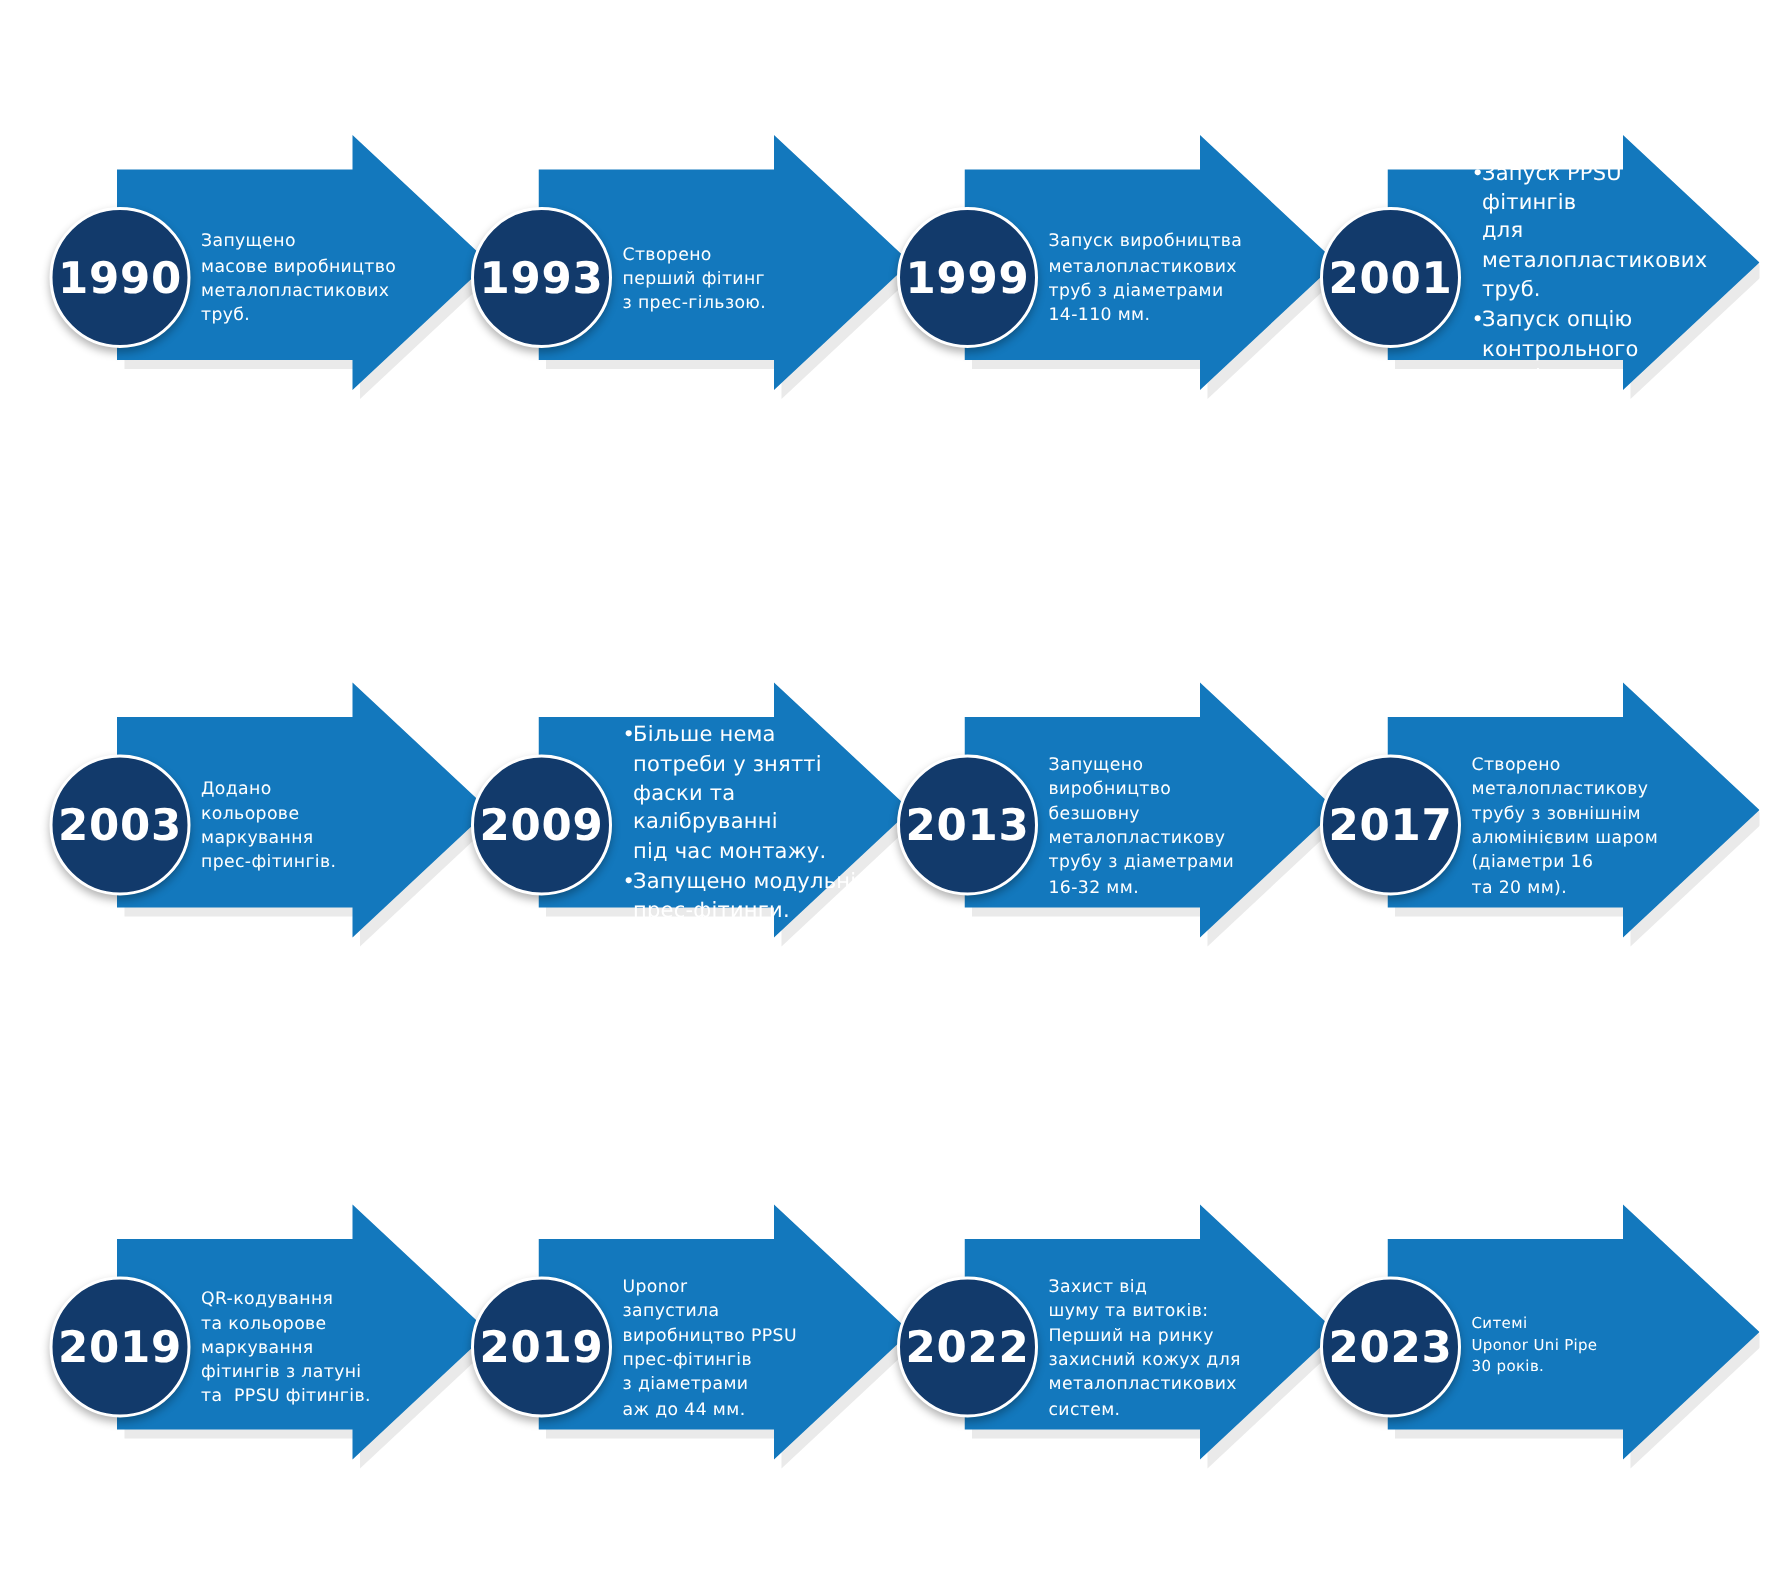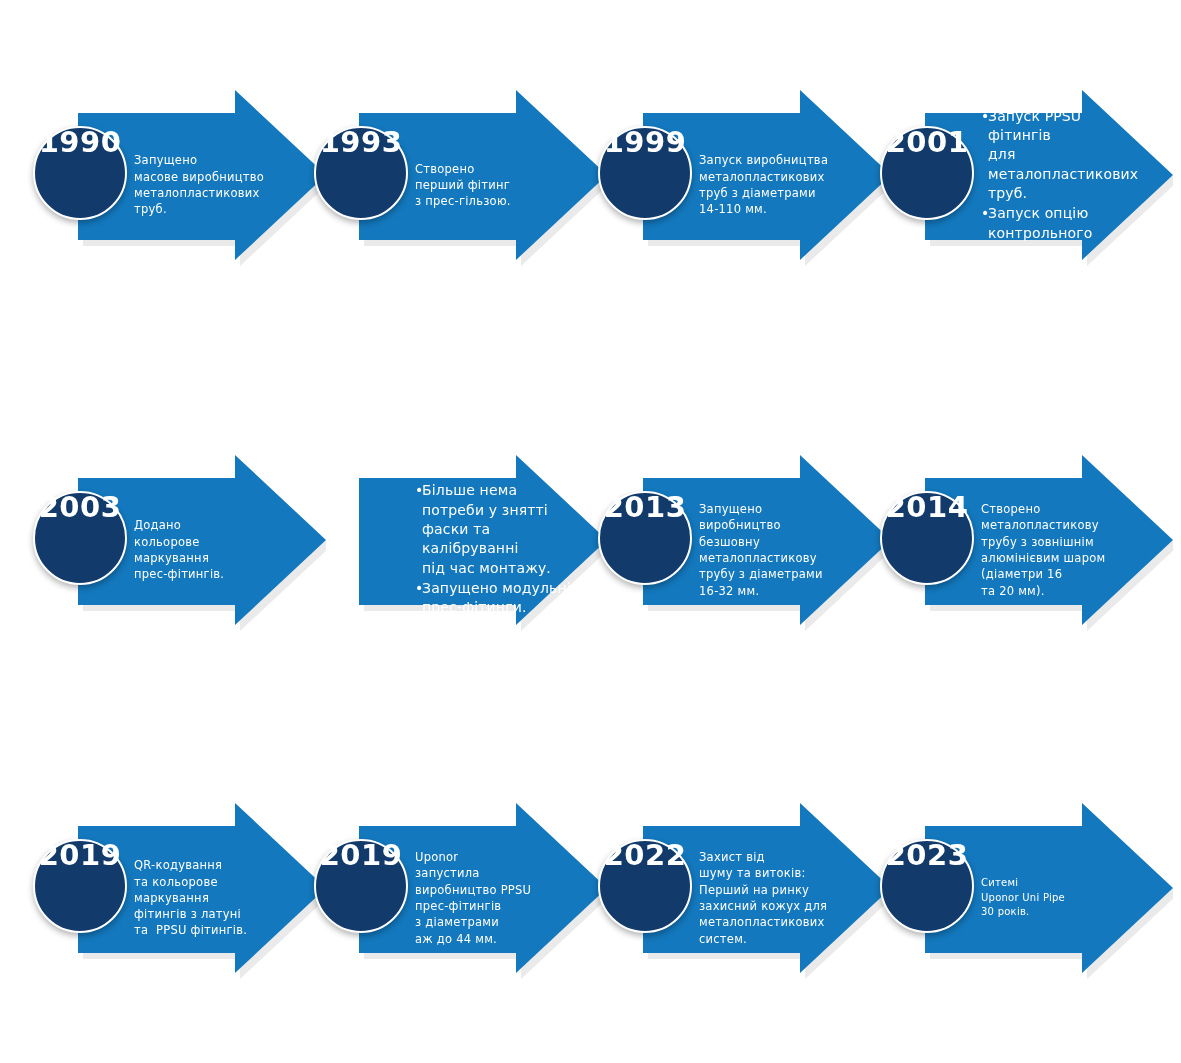--- a/index.html
+++ b/index.html
@@ -51,30 +51,30 @@
     top: 0;
     width: 248px;
     height: 200px;
     display: block;
   }
 
   
   .year-circle {
     position: absolute;
     left: 11px;
-    top: 41px;
+    top: 53px;
     width: 94px;
     height: 94px;
     border-radius: 50%;
     background: #123a6b;
     border: 2px solid #ffffff;
     box-sizing: border-box;
     box-shadow: 0 3px 6px rgba(0,0,0,0.30);
     display: flex;
-    align-items: flex-start;
+    align-items: center;
     justify-content: center;
     z-index: 3;
   }
   .year-text {
     color: #ffffff;
     font-size: 29px;
     font-weight: bold;
     letter-spacing: 0.5px;
     line-height: 1;
     font-family: "DejaVu Sans", "Liberation Sans", sans-serif;
@@ -211,20 +211,23 @@
 кольорове
 маркування
 прес-фітингів.</p>
         </div>
       </div>
       <div class="item item-1">
         <svg class="arrow-svg" viewBox="0 0 248 200" width="248" height="200">
           <polygon points="0,28 157,28 157,5 248,90 157,175 157,155 0,155" fill="#d9d9d9" transform="translate(5,6)" opacity="0.55"></polygon>
           <polygon points="0,28 157,28 157,5 248,90 157,175 157,155 0,155" fill="#1378bd"></polygon>
         </svg>
+        <div class="year-circle">
+          <span class="year-text">2009</span>
+        </div>
         <div class="desc bullets">
           <ul>
             <li>Більше нема
 потреби у знятті
 фаски та калібруванні
 під час монтажу.</li>
             <li>Запущено модульні
 прес-фітинги.</li>
           </ul>
         </div>
@@ -245,21 +248,21 @@
 трубу з діаметрами
 16-32 мм.</p>
         </div>
       </div>
       <div class="item item-3">
         <svg class="arrow-svg" viewBox="0 0 248 200" width="248" height="200">
           <polygon points="0,28 157,28 157,5 248,90 157,175 157,155 0,155" fill="#d9d9d9" transform="translate(5,6)" opacity="0.55"></polygon>
           <polygon points="0,28 157,28 157,5 248,90 157,175 157,155 0,155" fill="#1378bd"></polygon>
         </svg>
         <div class="year-circle">
-          <span class="year-text">2014</span>
+          <span class="year-text">2017</span>
         </div>
         <div class="desc">
           <p>Створено
 металопластикову
 трубу з зовнішнім
 алюмінієвим шаром
 (діаметри 16
 та 20 мм).</p>
         </div>
       </div>

